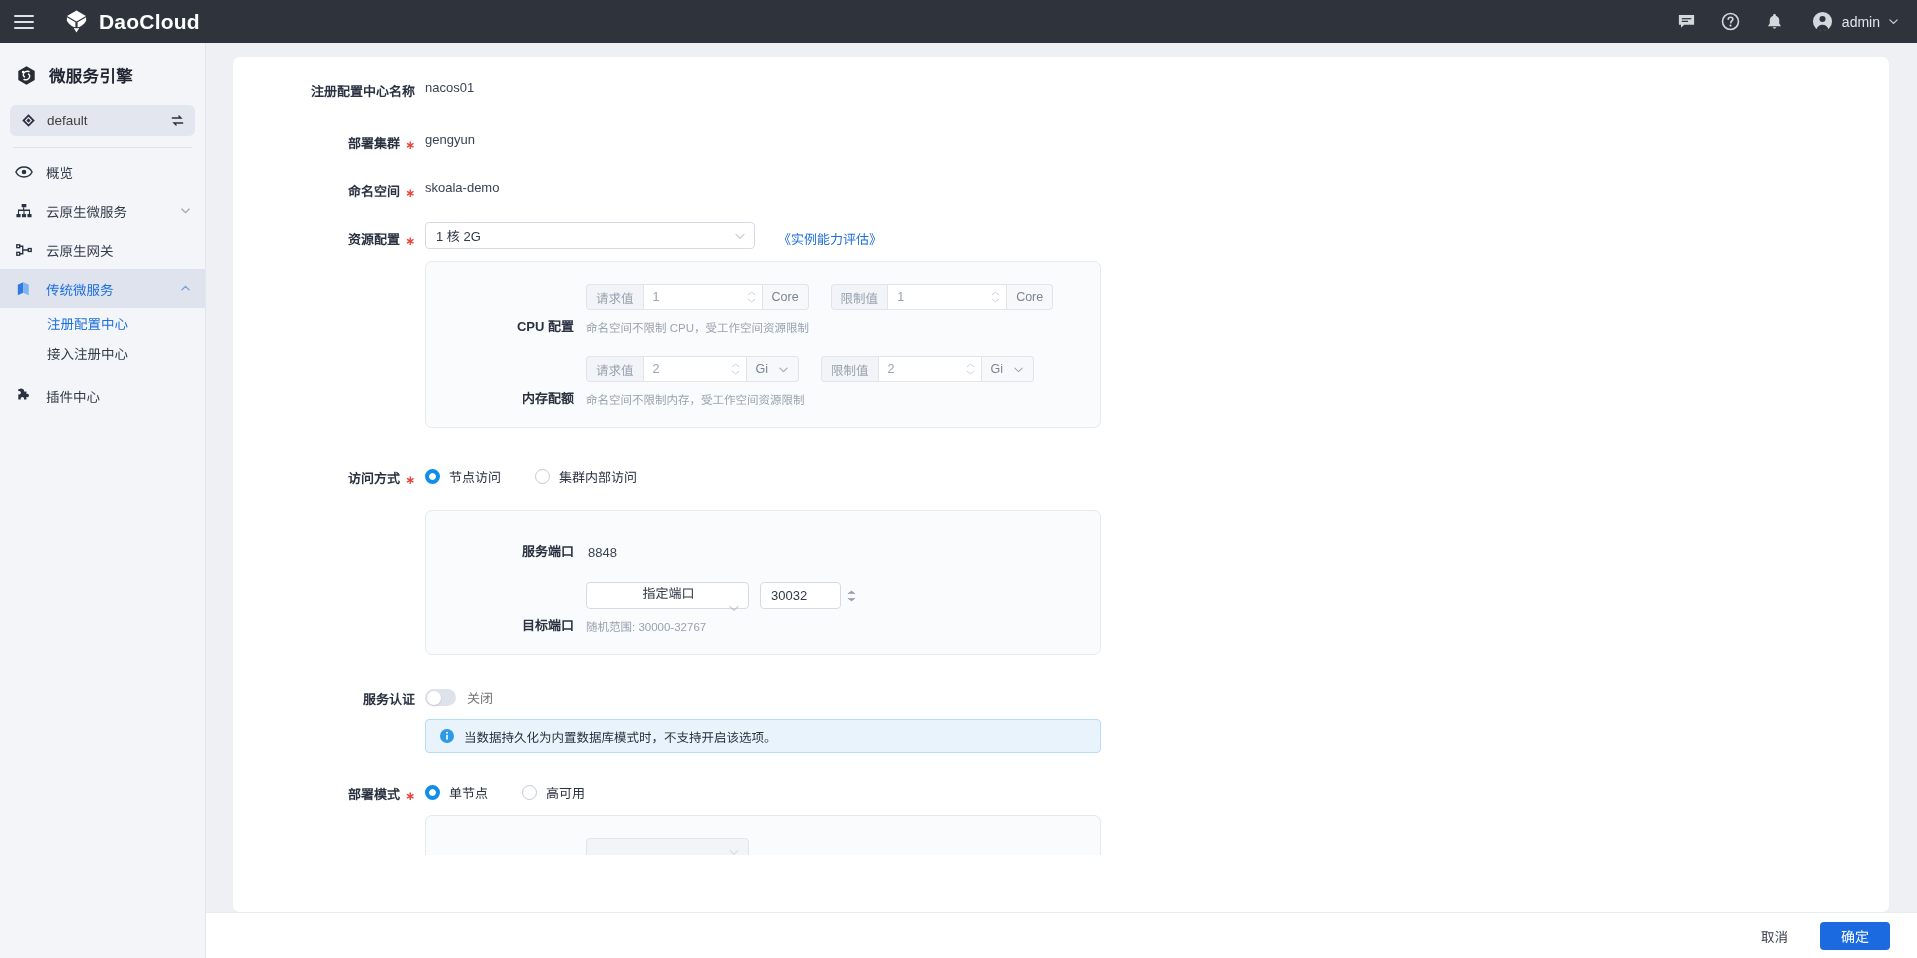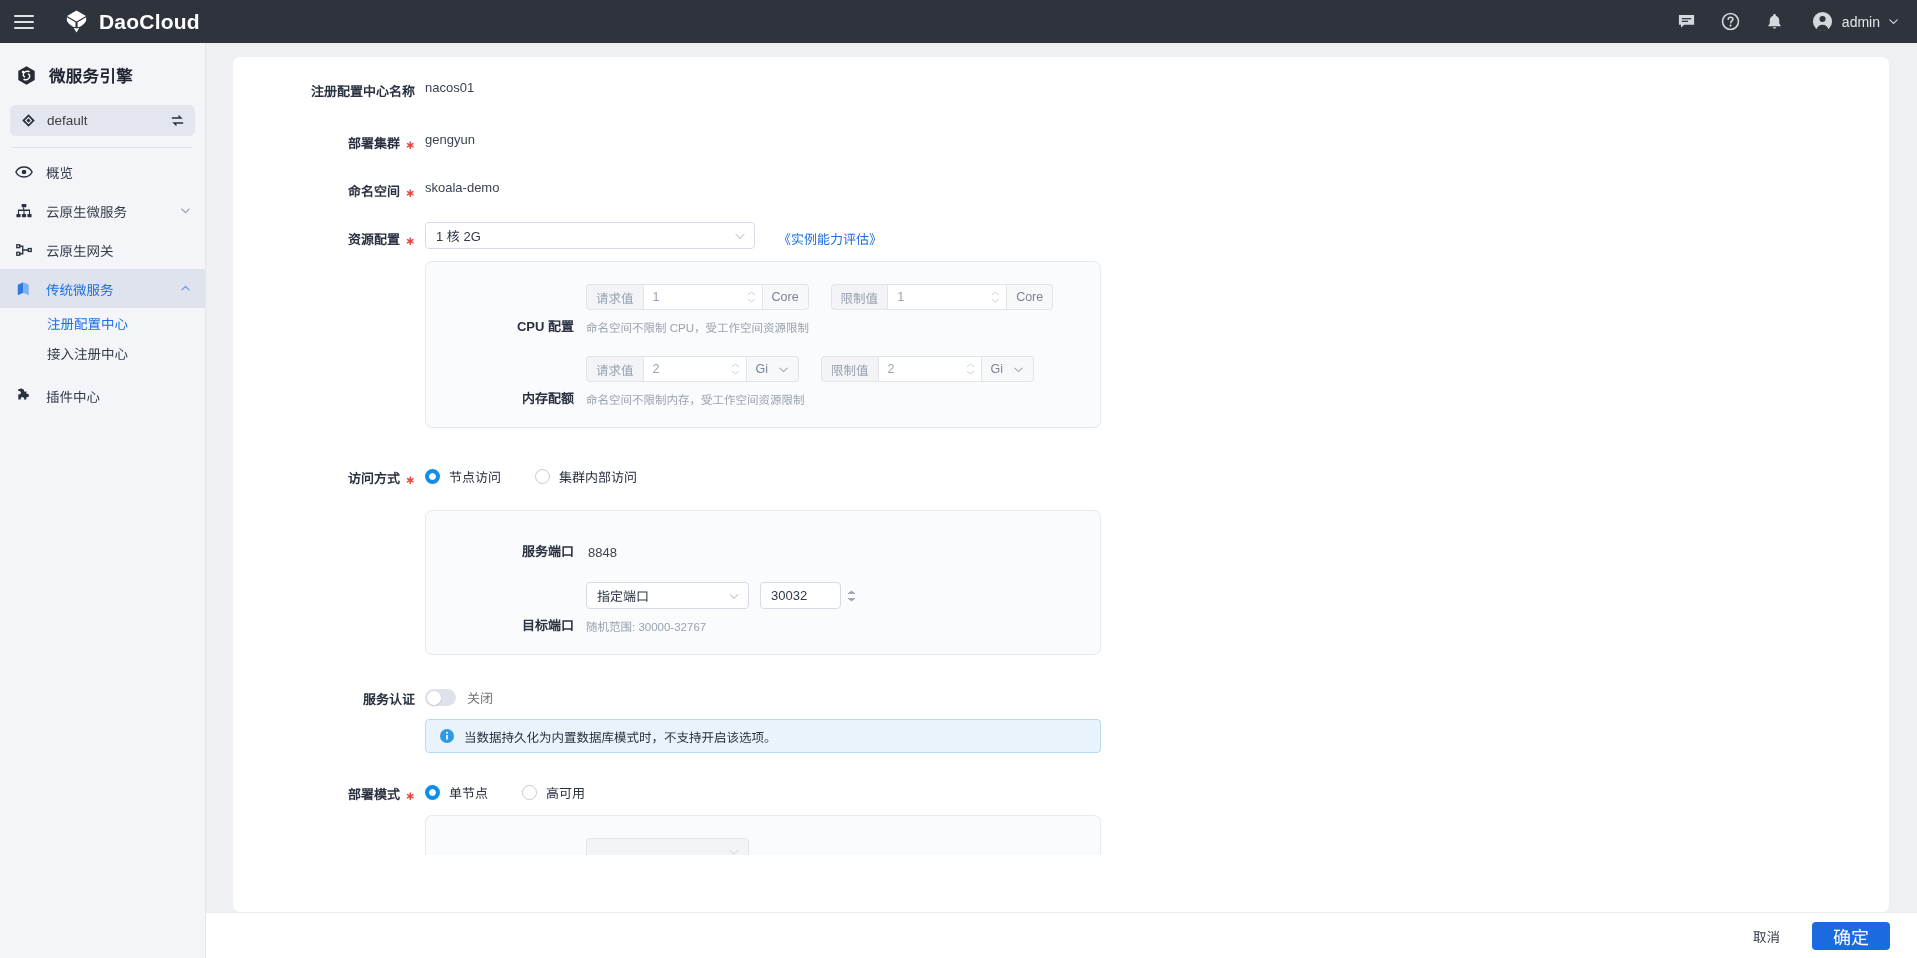--- a/index.html
+++ b/index.html
@@ -144,21 +144,21 @@
   .radio .rdot { width:15px; height:15px; border-radius:50%; flex:none; }
   .radio.on .rdot { background:#108ee9; border:4px solid #108ee9; box-shadow:inset 0 0 0 4px #fff; }
   .radio.off .rdot { border:1.6px solid #c3cad4; background:#fff; }
   .radio .rlbl { font-size:13px; color:#2a3140; margin-left:9px; }
   .radio-gap { width:34px; }
 
   
   .panel-port { padding:24px 0 20px 0; }
   .static-val { font-size:13px; color:#3a4352; padding-top:5px; }
 
-  .sel-port { width:163px; height:27px; }
+  .sel-port { width:163px; height:27px;flex-direction:column; }
   .num-port {
     margin-left:11px; width:81px; height:27px; border:1px solid #d6dbe3; border-radius:4px;
     background:#fff; display:flex; align-items:center; padding:0 5px 0 10px;
     font-size:13px; color:#2f3846;gap:40px;
   }
   .num-port .nv { flex:1; }
   .num-port .spin { opacity:.75; }
 
   
   .toggle-line { display:flex; align-items:center; padding-top:3px; }
@@ -193,21 +193,21 @@
   .pc-sel .sel-chev { margin-left:auto; width:12px; height:12px; opacity:.35; }
 
   
   .footer {
     height:46px; min-height:46px; background:#fff; border-top:1px solid #eaedf1;
     display:flex; align-items:center; justify-content:flex-end; padding-right:27px; gap:22px;
     position:relative; z-index:25;
   }
   .btn-cancel { font-size:13.5px; color:#394150; cursor:pointer; padding:6px 10px; }
   .btn-ok {
-    background:#1b6ae0; color:#fff; font-size:18px; border:none; border-radius:4px;
+    background:#1b6ae0; color:#fff; font-size:14px; border:none; border-radius:4px;
     padding:0 21px; height:28px; cursor:pointer; font-family:inherit;
   }
   svg { display:block; }
 </style>
 </head>
 <body>
 
 <div class="topbar">
   <div class="hamburger">
     <span></span>

